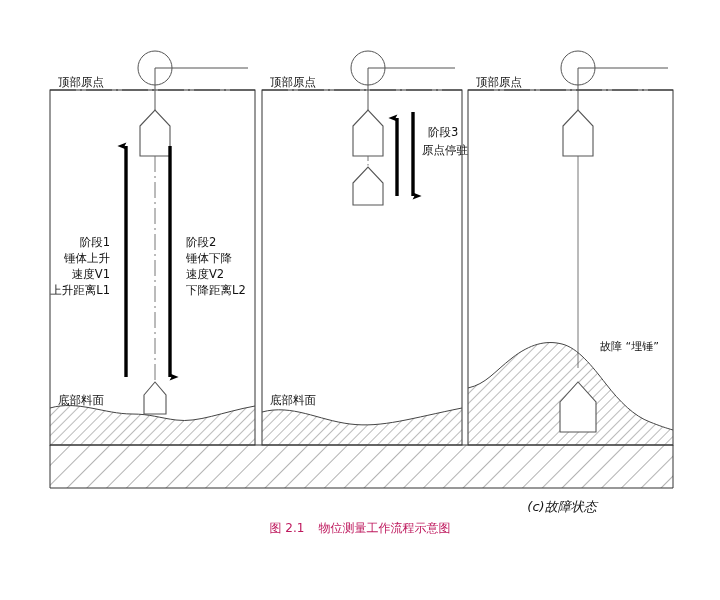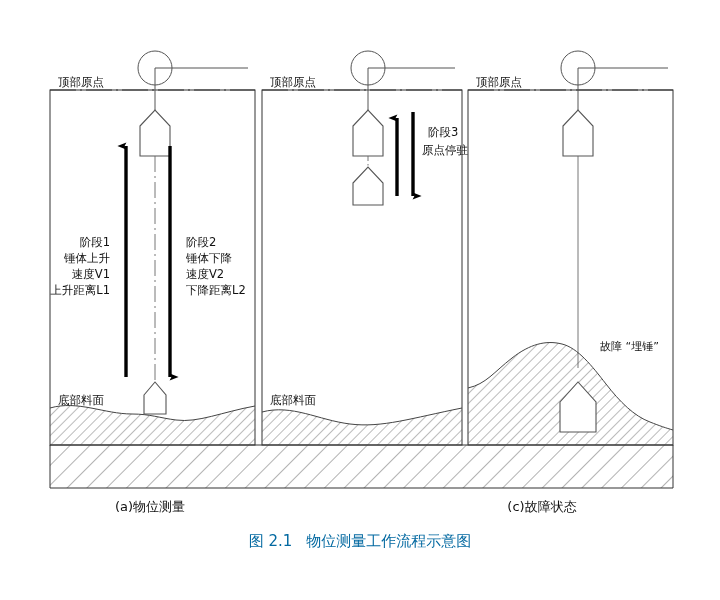--- a/index.html
+++ b/index.html
@@ -38,29 +38,29 @@
   .cap-item {
     position: absolute;
     top: 0;
     font-size: 13px;
     color: #111;
     white-space: nowrap;
     text-align: center;
   }
   .cap-a { left: 20px;  width: 170px; }
   .cap-b { left: 222px; width: 170px; }
-  .cap-c { left: 412px; width: 170px; }
+  .cap-c { left: 432px; width: 170px; font-style: italic; }
   .fig-caption {
     position: absolute;
     left: 0;
-    top: 532px;
+    top: 520px;
     width: 720px;
     text-align: center;
-    font-size: 15px;
-    color: #0369a1;
+    font-size: 12px;
+    color: #be185d;
     white-space: nowrap;
   }
   .fig-caption .fig-num { margin-right: 14px; }
   .svg-label {
     font-family: "DejaVu Sans", "Liberation Sans", sans-serif;
     font-size: 11.5px;
     fill: #111111;
   }
   .svg-label-sm {
     font-family: "DejaVu Sans", "Liberation Sans", sans-serif;
@@ -204,21 +204,20 @@
     <g>
       <rect x="50" y="445" width="623" height="43" fill="url(#hatch-ground)" stroke="none"></rect>
       <line x1="50" y1="445" x2="673" y2="445" stroke="#333333" stroke-width="1.1"></line>
       <line x1="50" y1="488" x2="673" y2="488" stroke="#333333" stroke-width="1.1"></line>
       <line x1="50" y1="445" x2="50" y2="488" stroke="#333333" stroke-width="1"></line>
       <line x1="673" y1="445" x2="673" y2="488" stroke="#333333" stroke-width="1"></line>
     </g>
   </svg>
 
   <div class="cap-row">
-    <div class="cap-item cap-a">(a)物位测量</div>
     <div class="cap-item cap-c">(c)故障状态</div>
   </div>
 
   <div class="fig-caption">
     <span class="fig-num">图 2.1</span><span>物位测量工作流程示意图</span>
   </div>
 
 </div>
 
 </body></html>

